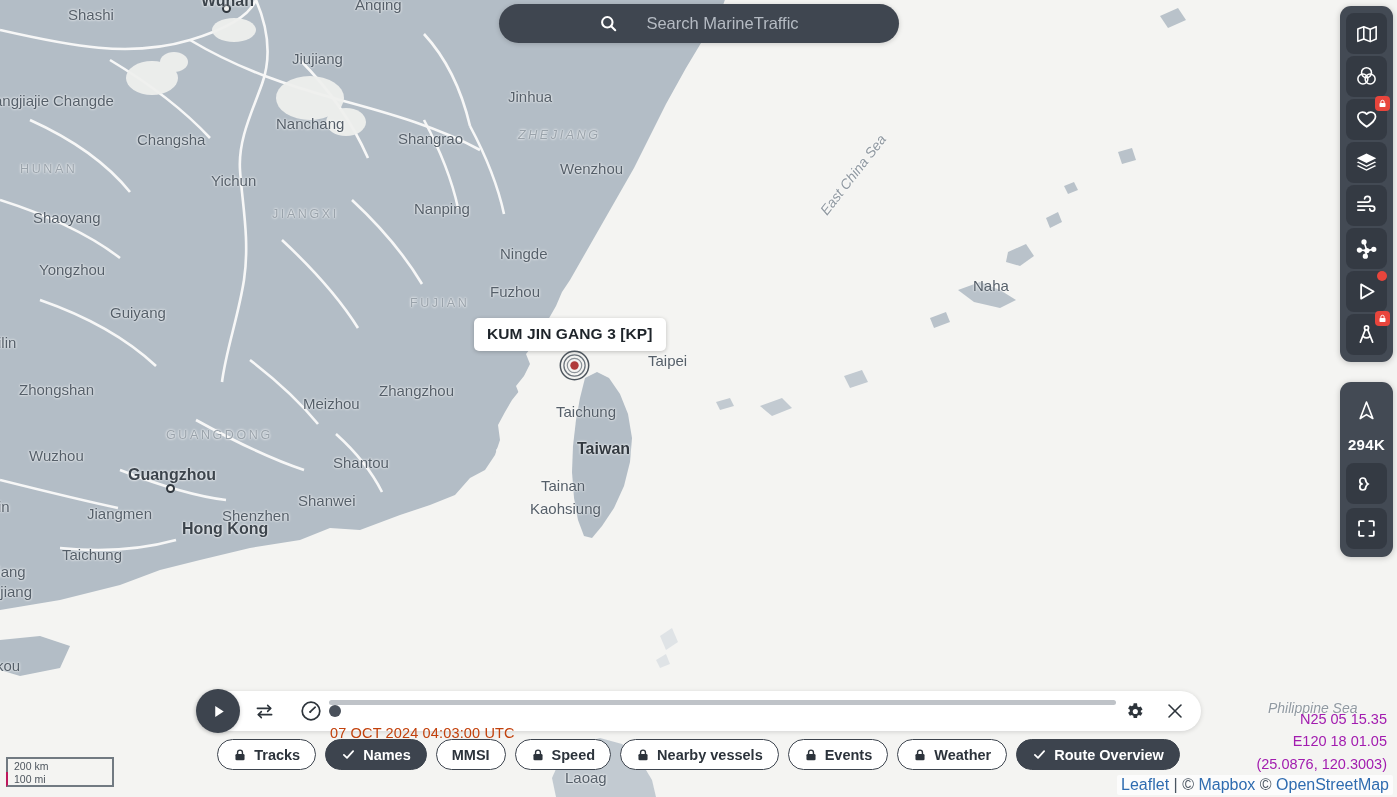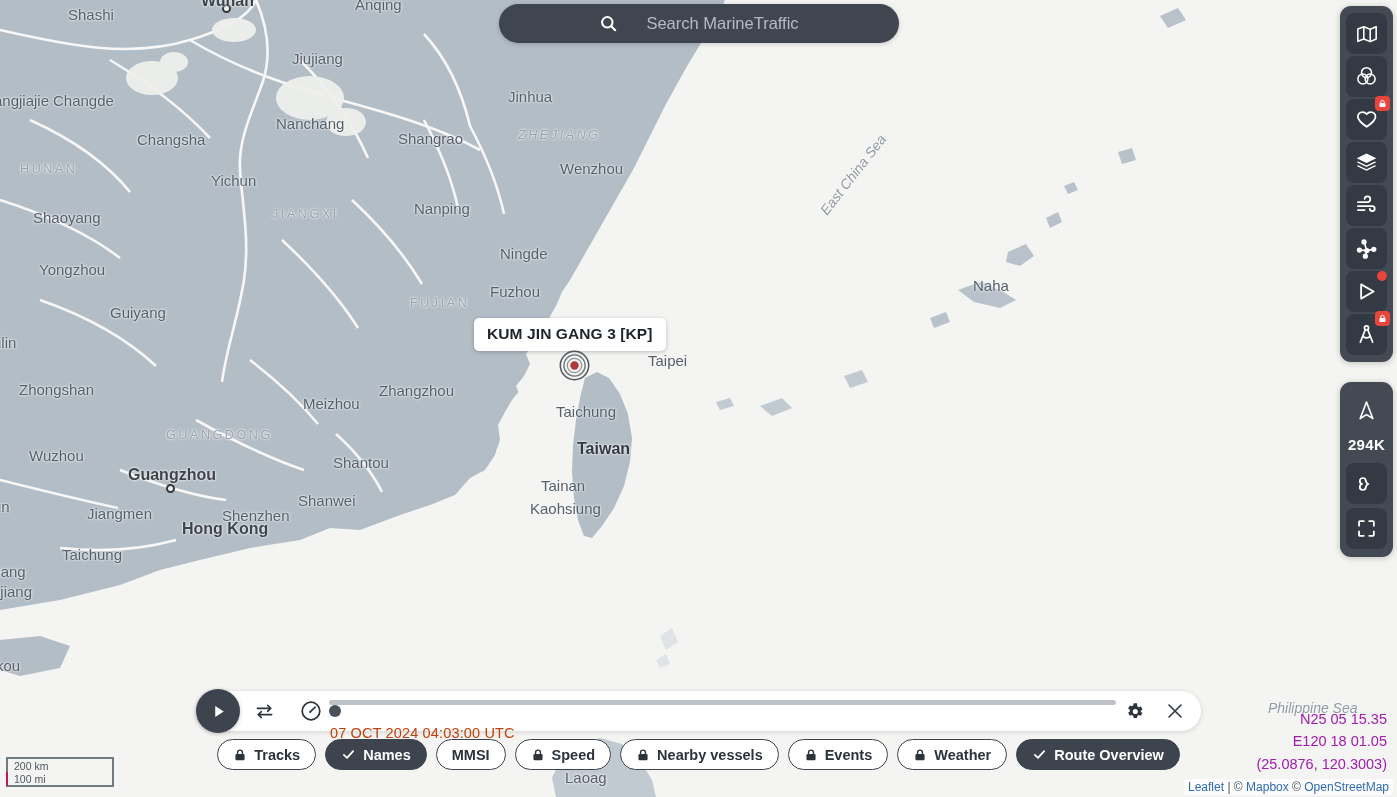--- a/index.html
+++ b/index.html
@@ -268,21 +268,21 @@
     right: 10px; bottom: 22px;
     text-align: right;
     font-size: 14.5px;
     color: #a21caf;
     line-height: 1.55;
     pointer-events: none;
   }
   #attribution {
     position: absolute;
     right: 4px; bottom: 2px;
-    font-size: 12px;
+    font-size: 16px;
     color: #4a5561;
     background: rgba(255,255,255,.72);
     padding: 1px 4px;
     border-radius: 2px;
   }
   #attribution a { color: #2f6cb0; text-decoration: none; }
 </style>
 </head>
 <body>
 

